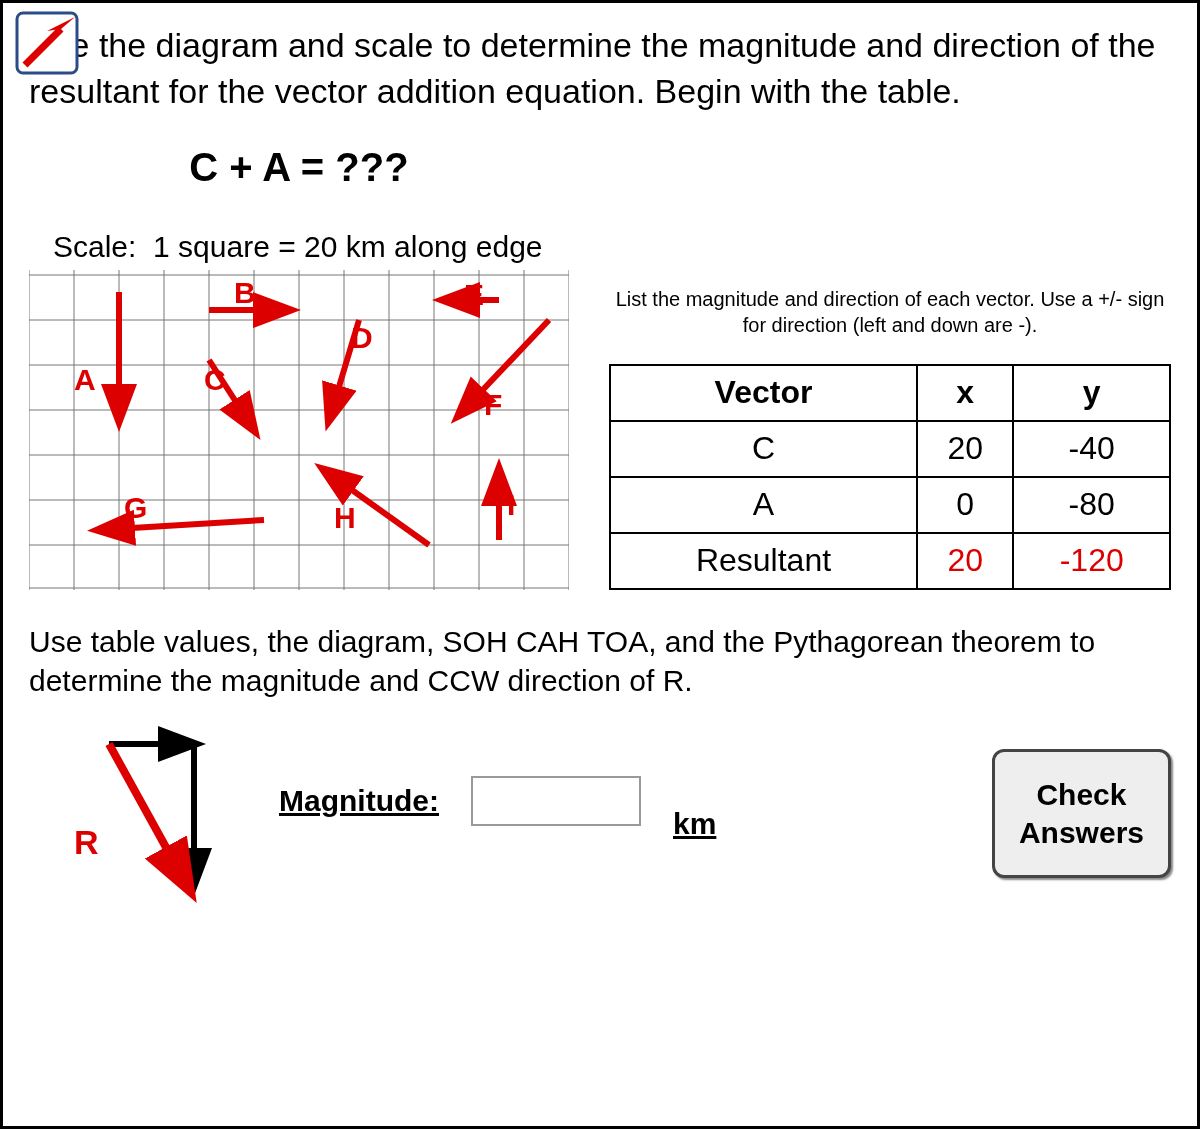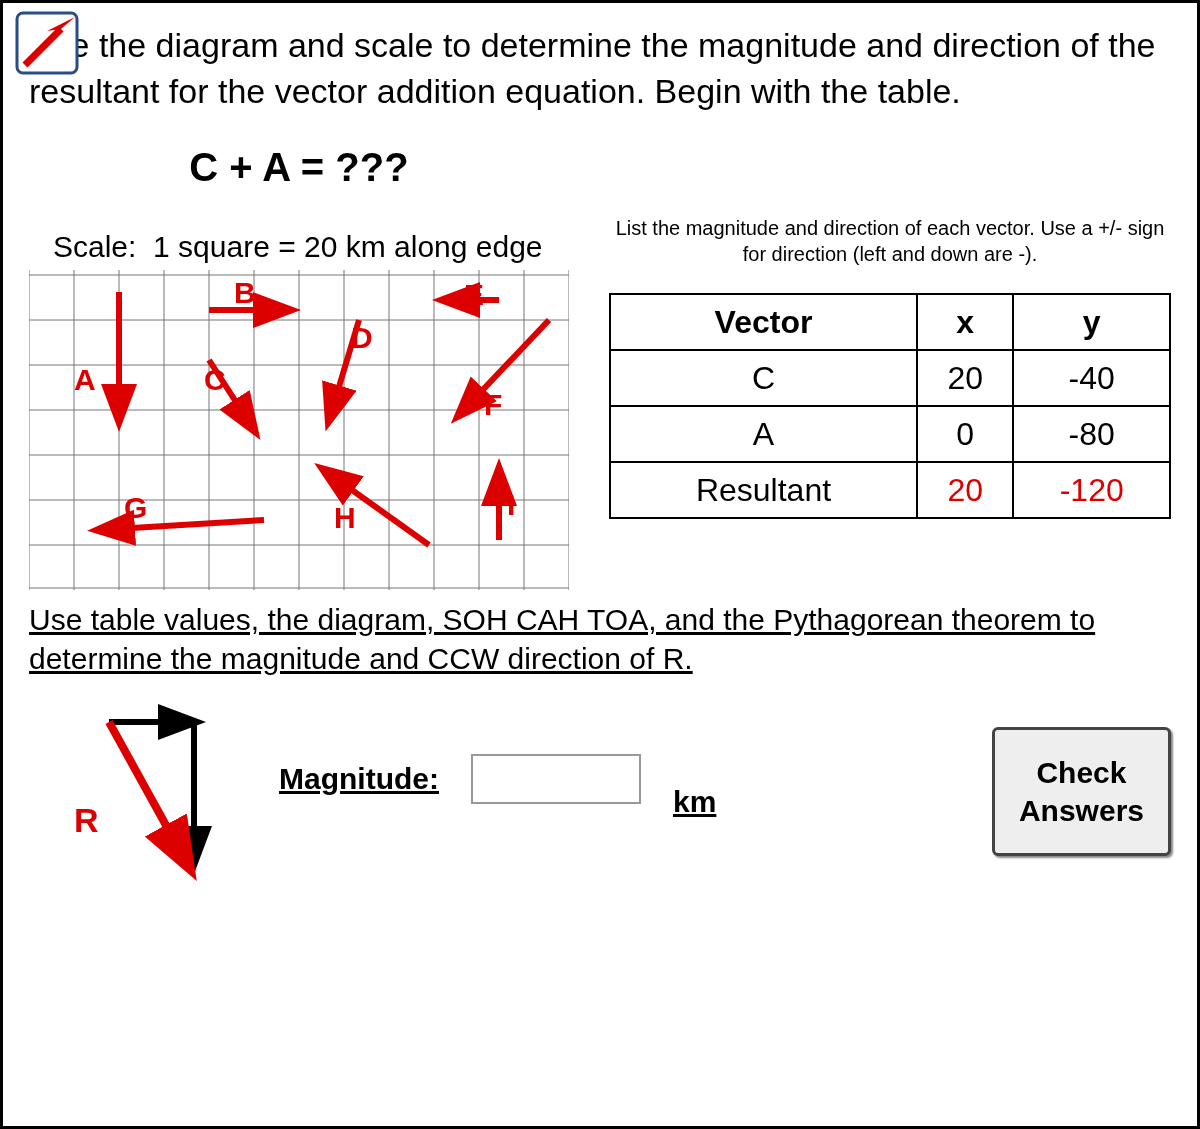--- a/index.html
+++ b/index.html
@@ -17,21 +17,21 @@
     position: relative;
   }
   .intro {
     font-size: 34px;
     line-height: 1.35;
     margin-bottom: 30px;
   }
   .top-row {
     display: flex;
     gap: 40px;
-    align-items: center;
+    align-items: flex-end;
   }
   .left-col {
     width: 540px;
   }
   .right-col {
     flex: 1;
   }
   .eqn {
     font-size: 40px;
     font-weight: bold;
@@ -65,24 +65,23 @@
   }
   .vector-table th, .vector-table td {
     border: 2px solid #000;
     padding: 6px 4px;
     text-align: center;
     height: 56px;
   }
   .vector-table th { font-weight: bold; }
   .red { color: #d00; }
   .below {
-    margin-top: 10px;
+    margin-top: 32px;
     font-size: 30px;
     line-height: 1.3;
-    text-decoration: underline;
   }
   .bottom-area {
     display: flex;
     align-items: center;
     gap: 20px;
     margin-top: 24px;
   }
   .rdiag {
     width: 210px;
     height: 180px;
@@ -112,21 +111,21 @@
     text-align: left;
     margin-top: 47px;
   }
   .check-btn {
     border: 3px solid #444;
     background: #eee;
     padding: 24px 24px;
     font-size: 30px;
     font-weight: bold;
     text-align: center;
-    border-radius: 6px;
+    border-radius: 12px;
     box-shadow: 2px 2px 2px #888;
     cursor: pointer;
     line-height: 1.25;
   }
   .corner-icon {
     position: absolute;
     top: 6px;
     left: 10px;
     width: 70px;
     height: 70px;

